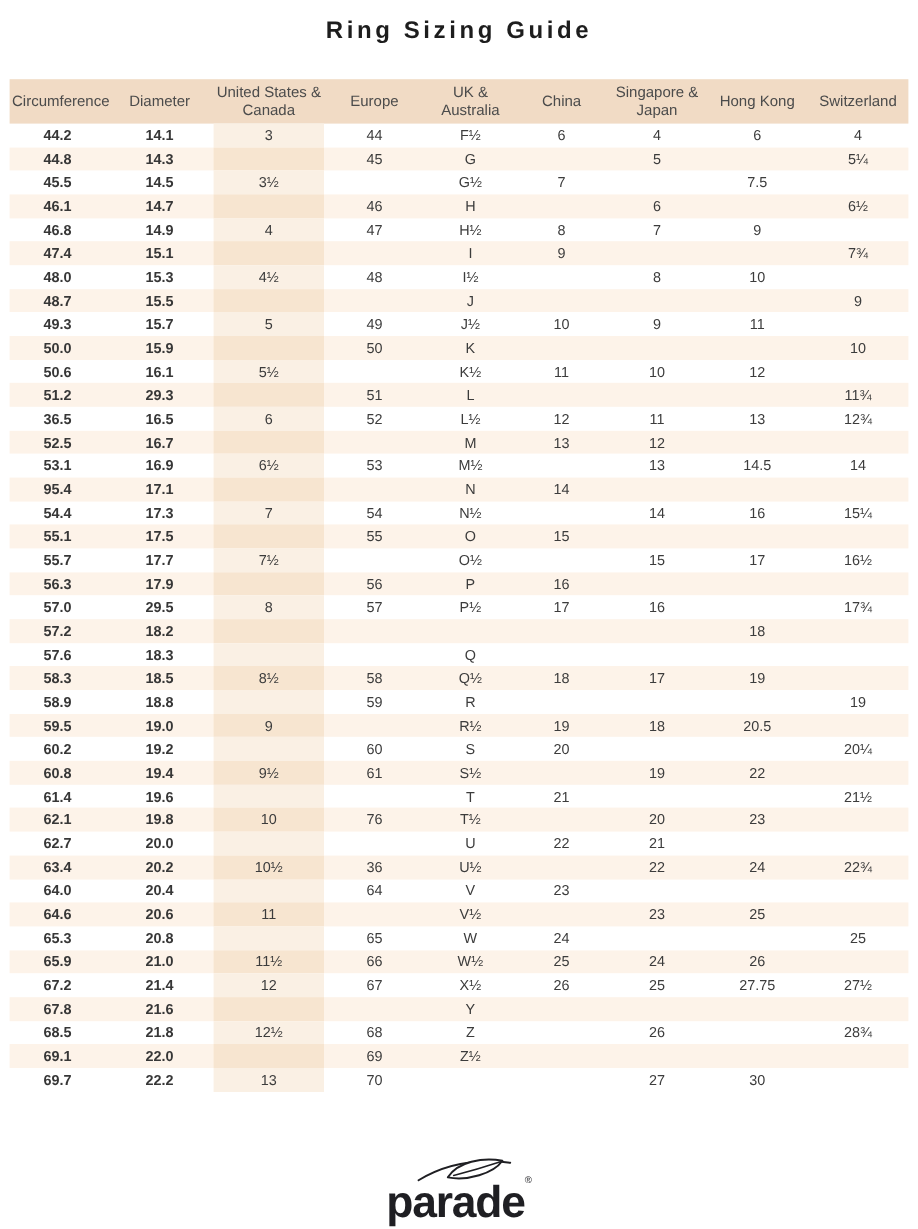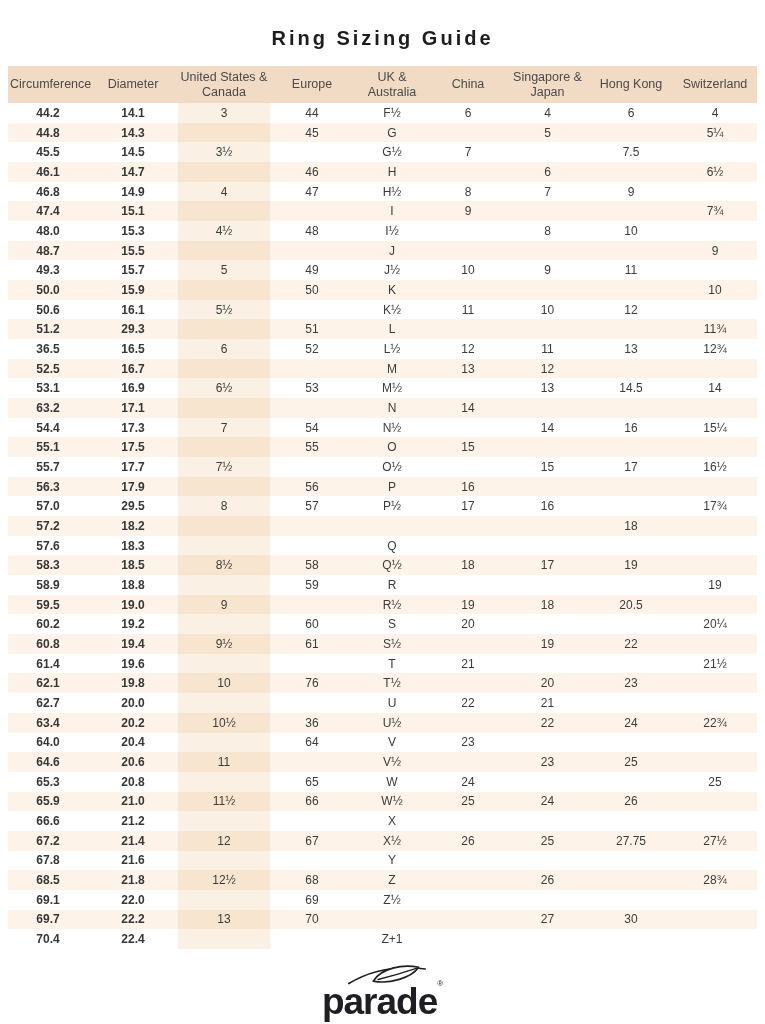--- a/index.html
+++ b/index.html
@@ -5,21 +5,21 @@
   html,body{margin:0;padding:0;background:#ffffff;}
   .page{
     position:relative;
     width:765px;height:1024px;
     background:#ffffff;
     font-family:"Liberation Sans", sans-serif;
     color:#3e3e3e;
     overflow:hidden;
   }
   .title{
-    margin:16px;
+    margin:4px;
     position:absolute;top:11px;left:0;right:0;
     text-align:center;
     font-size:20px;
     font-weight:600;
     letter-spacing:3px;
     color:#1d1d1d;
   }
   .table{
     position:absolute;
     left:8px;top:52px;
@@ -270,21 +270,21 @@
           <div class="cell c1">16.9</div>
           <div class="cell c2">6½</div>
           <div class="cell c3">53</div>
           <div class="cell c4">M½</div>
           <div class="cell c5"></div>
           <div class="cell c6">13</div>
           <div class="cell c7">14.5</div>
           <div class="cell c8">14</div>
         </div>
         <div class="trow">
-          <div class="cell c0">63.2</div>
+          <div class="cell c0">95.4</div>
           <div class="cell c1">17.1</div>
           <div class="cell c2"></div>
           <div class="cell c3"></div>
           <div class="cell c4">N</div>
           <div class="cell c5">14</div>
           <div class="cell c6"></div>
           <div class="cell c7"></div>
           <div class="cell c8"></div>
         </div>
         <div class="trow">
@@ -498,31 +498,20 @@
         </div>
         <div class="trow">
           <div class="cell c0">65.9</div>
           <div class="cell c1">21.0</div>
           <div class="cell c2">11½</div>
           <div class="cell c3">66</div>
           <div class="cell c4">W½</div>
           <div class="cell c5">25</div>
           <div class="cell c6">24</div>
           <div class="cell c7">26</div>
-          <div class="cell c8"></div>
-        </div>
-        <div class="trow">
-          <div class="cell c0">66.6</div>
-          <div class="cell c1">21.2</div>
-          <div class="cell c2"></div>
-          <div class="cell c3"></div>
-          <div class="cell c4">X</div>
-          <div class="cell c5"></div>
-          <div class="cell c6"></div>
-          <div class="cell c7"></div>
           <div class="cell c8"></div>
         </div>
         <div class="trow">
           <div class="cell c0">67.2</div>
           <div class="cell c1">21.4</div>
           <div class="cell c2">12</div>
           <div class="cell c3">67</div>
           <div class="cell c4">X½</div>
           <div class="cell c5">26</div>
           <div class="cell c6">25</div>
@@ -564,31 +553,20 @@
         </div>
         <div class="trow">
           <div class="cell c0">69.7</div>
           <div class="cell c1">22.2</div>
           <div class="cell c2">13</div>
           <div class="cell c3">70</div>
           <div class="cell c4"></div>
           <div class="cell c5"></div>
           <div class="cell c6">27</div>
           <div class="cell c7">30</div>
-          <div class="cell c8"></div>
-        </div>
-        <div class="trow">
-          <div class="cell c0">70.4</div>
-          <div class="cell c1">22.4</div>
-          <div class="cell c2"></div>
-          <div class="cell c3"></div>
-          <div class="cell c4">Z+1</div>
-          <div class="cell c5"></div>
-          <div class="cell c6"></div>
-          <div class="cell c7"></div>
           <div class="cell c8"></div>
         </div>
       </div>
   </div>
 
   <div class="footer">
     <div class="brand-wrap">
       <svg class="leaf" viewBox="0 0 100 32">
         <path d="M3 29 C 26 15, 58 6, 97 11" fill="none" stroke="#1f1f23" stroke-width="2" stroke-linecap="round"></path>
         <path d="M33 26 C 43 10, 69 5, 89 9 C 80 22, 53 30, 33 26 Z" fill="#ffffff" stroke="#1f1f23" stroke-width="2" stroke-linejoin="round"></path>

